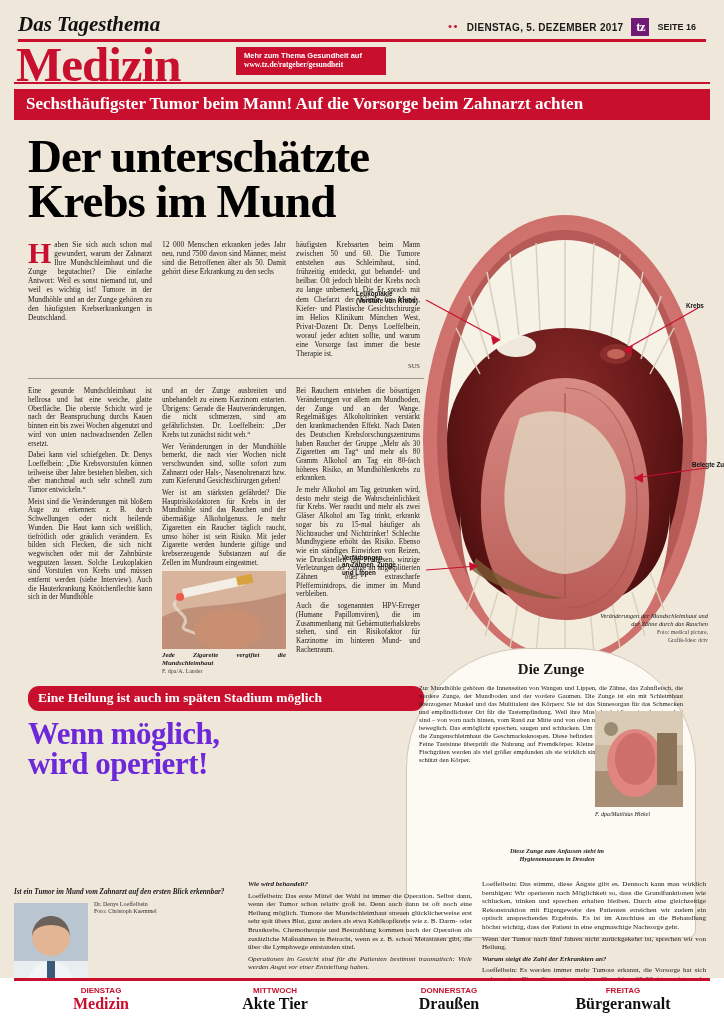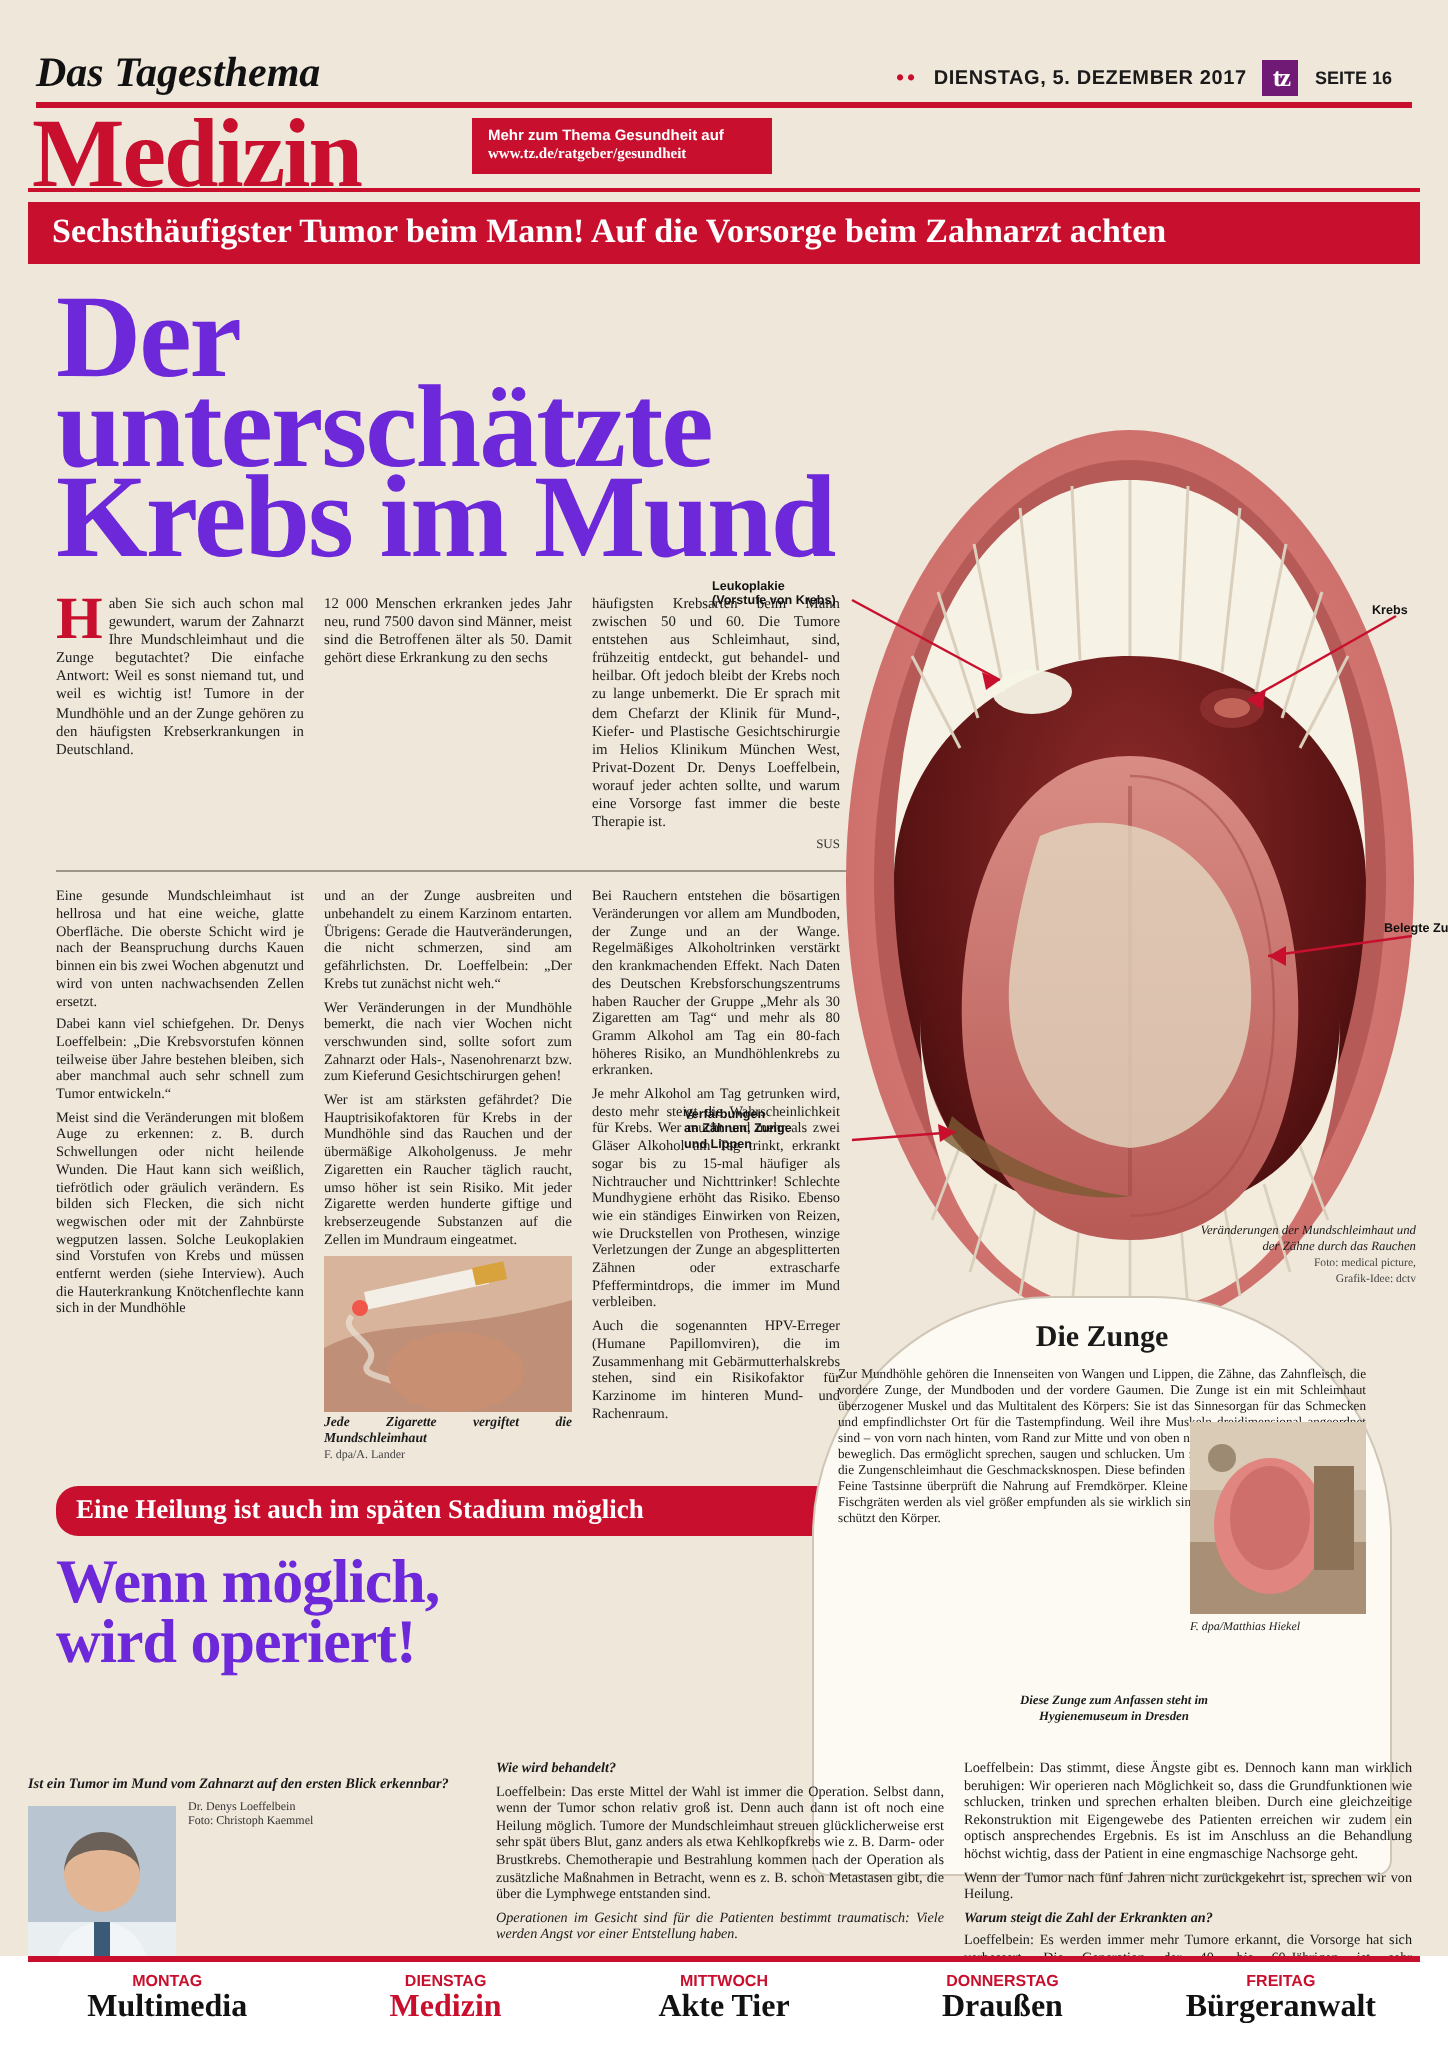--- a/index.html
+++ b/index.html
@@ -5,21 +5,21 @@
   * { box-sizing: border-box; }
   html, body { margin:0; padding:0; }
   body {
     width:724px; height:1024px;
     background:#efe7da;
     font-family:"Liberation Serif", serif;
     color:#1a1a1a;
     overflow:hidden;
     position:relative;
   }
-  .page { width:724px; height:1024px; position:relative; padding:12px 14px; }
+  .page { width:724px; height:1024px; position:relative; padding:0 14px; }
 
   
   .masthead { position:relative; height:76px; padding-top:12px; }
   .mh-dach {
     font-family:"Liberation Serif", serif;
     font-weight:bold; font-style:italic;
     font-size:21px; color:#111; letter-spacing:0px;
     margin-left:4px;
   }
   .mh-title {
@@ -46,21 +46,21 @@
   .kicker-wrap { border-top:2px solid #c8102e; margin-top:6px; padding-top:5px; }
   .kicker {
     background:#c8102e; color:#fff;
     font-family:"Liberation Serif", serif; font-weight:bold;
     font-size:17px; padding:5px 10px 6px 12px;
   }
 
   
   .headline {
     font-family:"Liberation Serif", serif; font-weight:bold;
-    color:#6d28d9; font-size:59px; line-height:45px;
+    color:#000000; font-size:47px; line-height:45px;
     margin:14px 0 0 14px; width:400px; letter-spacing:-1px;
   }
 
   
   .lead { display:flex; gap:10px; margin:16px 0 0 14px; width:396px; }
   .lead-col { width:124px; font-size:7.4px; line-height:9.1px; text-align:justify; font-family:"Liberation Serif", serif; }
   .dropcap {
     float:left; font-family:"Liberation Serif", serif; font-weight:bold;
     color:#c8102e; font-size:30px; line-height:24px; padding:1px 3px 0 0;
   }
@@ -367,24 +367,20 @@
       <p>Wenn der Tumor nach fünf Jahren nicht zurückgekehrt ist, sprechen wir von Heilung.</p>
       <p style="font-style:italic;font-weight:bold">Warum steigt die Zahl der Erkrankten an?</p>
       <p>Loeffelbein: Es werden immer mehr Tumore erkannt, die Vorsorge hat sich verbessert. Die Generation der 40- bis 60-Jährigen ist sehr gesundheitsbewusst. Ungeklärt ist jedoch, warum gerade bei jüngeren Frauen, die weder rauchen noch trinken, plötzlich bösartige Veränderungen im Mundraum auftreten. Da ist erhöhte Vorsicht geboten.</p>
       <p><span class="sq"></span><span>Privat-Dozent Dr. Dr. Denys Loeffelbein ist Chefarzt der Klinik für Mund-, Kiefer- und Plastische Gesichtschirurgie am Helios Klinikum München West. Er ist Facharzt für Mund-Kiefer-Gesichtschirurgie mit den Zusatzbezeichnung für plastische und ästhetische Operationen und Fachzahnarzt für Oralchirurgie. Weitere Infos www.helios-gesundheit.de/kliniken/muenchen-west</span></p>
     </div>
   </div>
 
   <div class="footer">
     <div class="footer-rule"></div>
     <div class="fnav">
-      <div class="fitem">
-        <div class="fday">MONTAG</div>
-        <div class="fname">Multimedia</div>
-      </div>
       <div class="fitem active">
         <div class="fday">DIENSTAG</div>
         <div class="fname">Medizin</div>
       </div>
       <div class="fitem">
         <div class="fday">MITTWOCH</div>
         <div class="fname">Akte Tier</div>
       </div>
       <div class="fitem">
         <div class="fday">DONNERSTAG</div>

